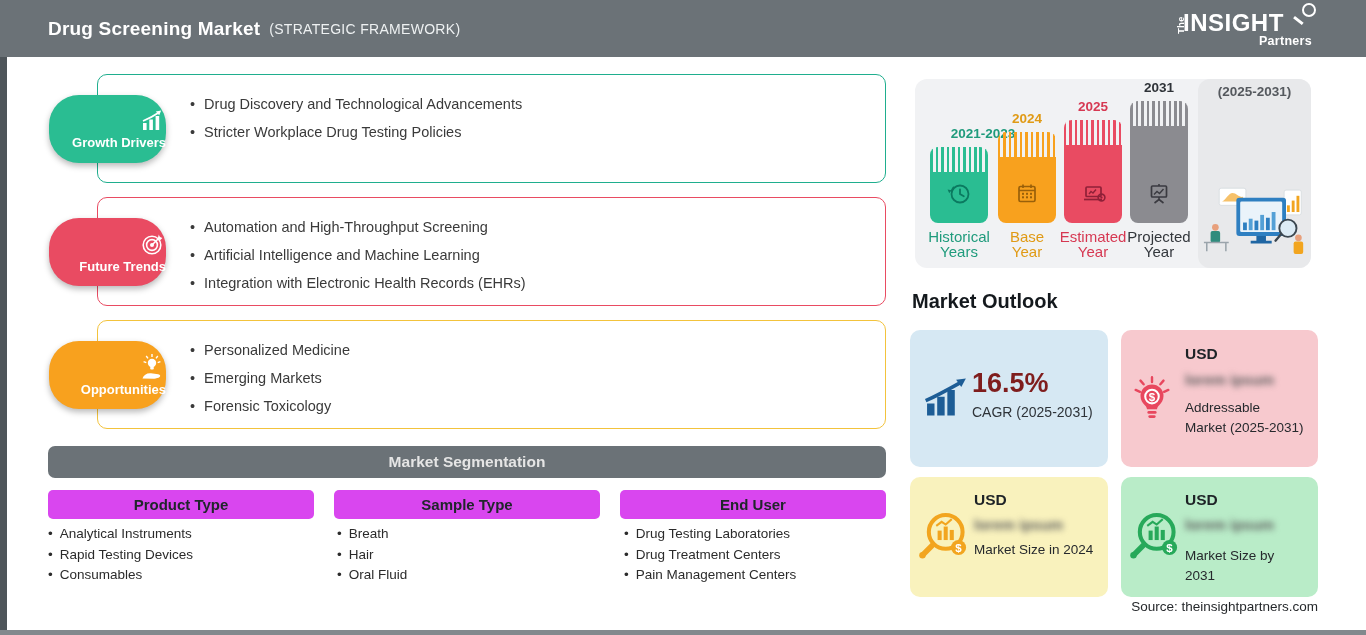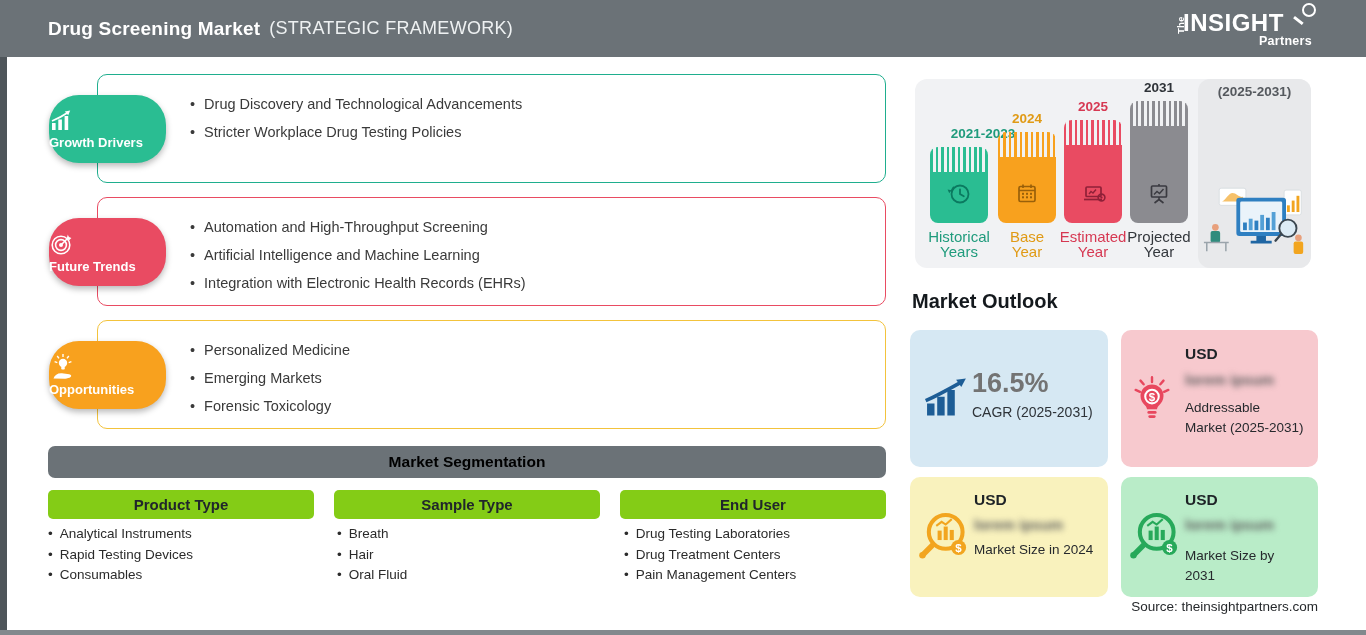--- a/index.html
+++ b/index.html
@@ -8,45 +8,45 @@
     width:1366px; height:635px; position:relative; background:#ffffff;
     font-family:"Liberation Sans", sans-serif; overflow:hidden;
   }
   
   .edge-left   { position:absolute; left:0; top:0; width:7px; height:635px; background:#4e555a; }
   .edge-bottom { position:absolute; left:0; bottom:0; width:1366px; height:5px; background:#82898d; }
   
   .header { position:absolute; left:0; top:0; width:1366px; height:57px; background:#6b7277; }
   .header-titles { position:absolute; left:48px; top:0; height:57px; display:flex; align-items:center; gap:9px; }
   .title    { color:#fff; font-size:19px; font-weight:bold; letter-spacing:.2px; }
-  .subtitle { color:#eef1f2; font-size:18px; letter-spacing:.3px; }
+  .subtitle { color:#eef1f2; font-size:14px; letter-spacing:.3px; }
   .logo { position:absolute; right:58px; top:8px; width:132px; height:42px; color:#fff; }
   .logo-the { position:absolute; left:-4px; top:12px; font-size:9px; font-weight:bold; transform:rotate(-90deg); letter-spacing:.5px; }
   .logo-insight { position:absolute; left:7px; top:1px; font-size:24px; font-weight:bold; letter-spacing:.5px; }
   .logo-lens { position:absolute; right:-8px; top:-5px; width:14px; height:14px; border:2.5px solid #fff; border-radius:50%; }
   .logo-handle { position:absolute; right:4px; top:11px; width:11px; height:2.6px; background:#fff; transform:rotate(38deg); }
   .logo-partners { position:absolute; right:-4px; bottom:2px; font-size:12.5px; font-weight:bold; letter-spacing:.3px; }
   
   .sec { position:absolute; left:97px; width:789px; height:109px; border-radius:10px; background:#fff; }
   .sec1 { top:74px;  border:1.6px solid #1fae8e; }
   .sec2 { top:197px; border:1.6px solid #e94b62; }
   .sec3 { top:320px; border:1.6px solid #f3c33c; }
   .badge { position:absolute; left:-49px; top:20px; width:117px; height:68px; border-radius:30px;
-           display:flex; flex-direction:column; align-items:flex-start; justify-content:center;
+           display:flex; flex-direction:column; align-items:flex-end; justify-content:center;
            box-shadow:0 3px 6px rgba(0,0,0,.28); }
   .badge1 { background:#2abd92; } .badge2 { background:#e94b62; } .badge3 { background:#f8a11e; }
   .badge-label { color:#fff; font-size:13px; font-weight:bold; margin-top:2px; white-space:nowrap; }
   .sec-list { position:absolute; left:92px; top:19px; margin:0; padding:0; }
   .sec-list li { list-style:none; font-size:14.5px; color:#3a3a3a; height:20px; line-height:20px; margin-bottom:8px; }
   .sec-list li::before { content:"•"; margin-right:9px; color:#3a3a3a; }
   
   .seg-bar { position:absolute; left:48px; top:446px; width:838px; height:32px; background:#6b7277;
              border-radius:7px; display:flex; align-items:center; justify-content:center;
-             color:#000000; font-size:15.5px; font-weight:bold; }
-  .col-header { position:absolute; top:490px; width:266px; height:29px; background:#84cc16; border-radius:5px;
+             color:#e5e5e5; font-size:15.5px; font-weight:bold; }
+  .col-header { position:absolute; top:490px; width:266px; height:29px; background:#d946ef; border-radius:5px;
                 display:flex; align-items:center; justify-content:center; font-size:15px; font-weight:bold; color:#20262b; }
   .colh1 { left:48px; } .colh2 { left:334px; } .colh3 { left:620px; }
   .col-list { position:absolute; top:524px; margin:0; padding:0; }
   .col-list li { list-style:none; font-size:13.5px; color:#2b2b2b; height:20.5px; line-height:20.5px; }
   .col-list li::before { content:"•"; margin-right:7px; }
   .coll1 { left:48px; } .coll2 { left:337px; } .coll3 { left:624px; }
   
   .tl { position:absolute; left:915px; top:79px; width:396px; height:189px; background:#f1f2f4; border-radius:12px; }
   .tl-bar { position:absolute; width:58px; }
   .tl-bar .stripes { height:26px; border-radius:8px 8px 0 0; }
@@ -81,21 +81,21 @@
   .fc-range { margin-top:5px; text-align:center; font-size:13.5px; font-weight:bold; color:#55595e; }
   .fc-illus { position:absolute; left:4px; bottom:4px; width:105px; height:82px; }
   
   .mo-title { position:absolute; left:912px; top:290px; font-size:20px; font-weight:bold; color:#14191d; }
   .card { position:absolute; border-radius:10px; }
   .card-blue   { left:910px;  top:330px; width:198px; height:137px; background:#d6e8f3; }
   .card-pink   { left:1121px; top:330px; width:197px; height:137px; background:#f7c9ce; }
   .card-yellow { left:910px;  top:477px; width:198px; height:120px; background:#f9f2bd; }
   .card-green  { left:1121px; top:477px; width:197px; height:120px; background:#b9ecc8; }
   .c1-icon  { position:absolute; left:13px; top:47px; }
-  .c1-value { position:absolute; left:62px; top:38px; font-size:27px; font-weight:bold; color:#737373; }
+  .c1-value { position:absolute; left:62px; top:38px; font-size:27px; font-weight:bold; color:#7f1d1d; }
   .c1-label { position:absolute; left:62px; top:74px; font-size:14px; color:#2e3338; }
   .usd { position:absolute; left:64px; font-size:15.5px; font-weight:bold; color:#1e2327; }
   .blur-text { position:absolute; left:64px; font-size:15px; font-weight:bold; color:#5e5e5e; filter:blur(3.4px); white-space:nowrap; }
   .card-label { position:absolute; left:64px; width:120px; font-size:13.5px; color:#26292d; line-height:20px; }
   .card-pink .usd { top:15px; } .card-pink .blur-text { top:41px; } .card-pink .card-label { top:68px; }
   .card-pink .card-icon { position:absolute; left:10px; top:46px; }
   .card-yellow .usd { top:14px; } .card-yellow .blur-text { top:39px; } .card-yellow .card-label { top:63px; }
   .card-green  .usd { top:14px; } .card-green .blur-text { top:39px; } .card-green .card-label { top:63px;margin-top:6px; }
   .mag-icon { position:absolute; left:6px; top:32px; }
   .source { position:absolute; top:599px; left:1018px; width:300px; text-align:right; font-size:13.5px; color:#26292c; }

